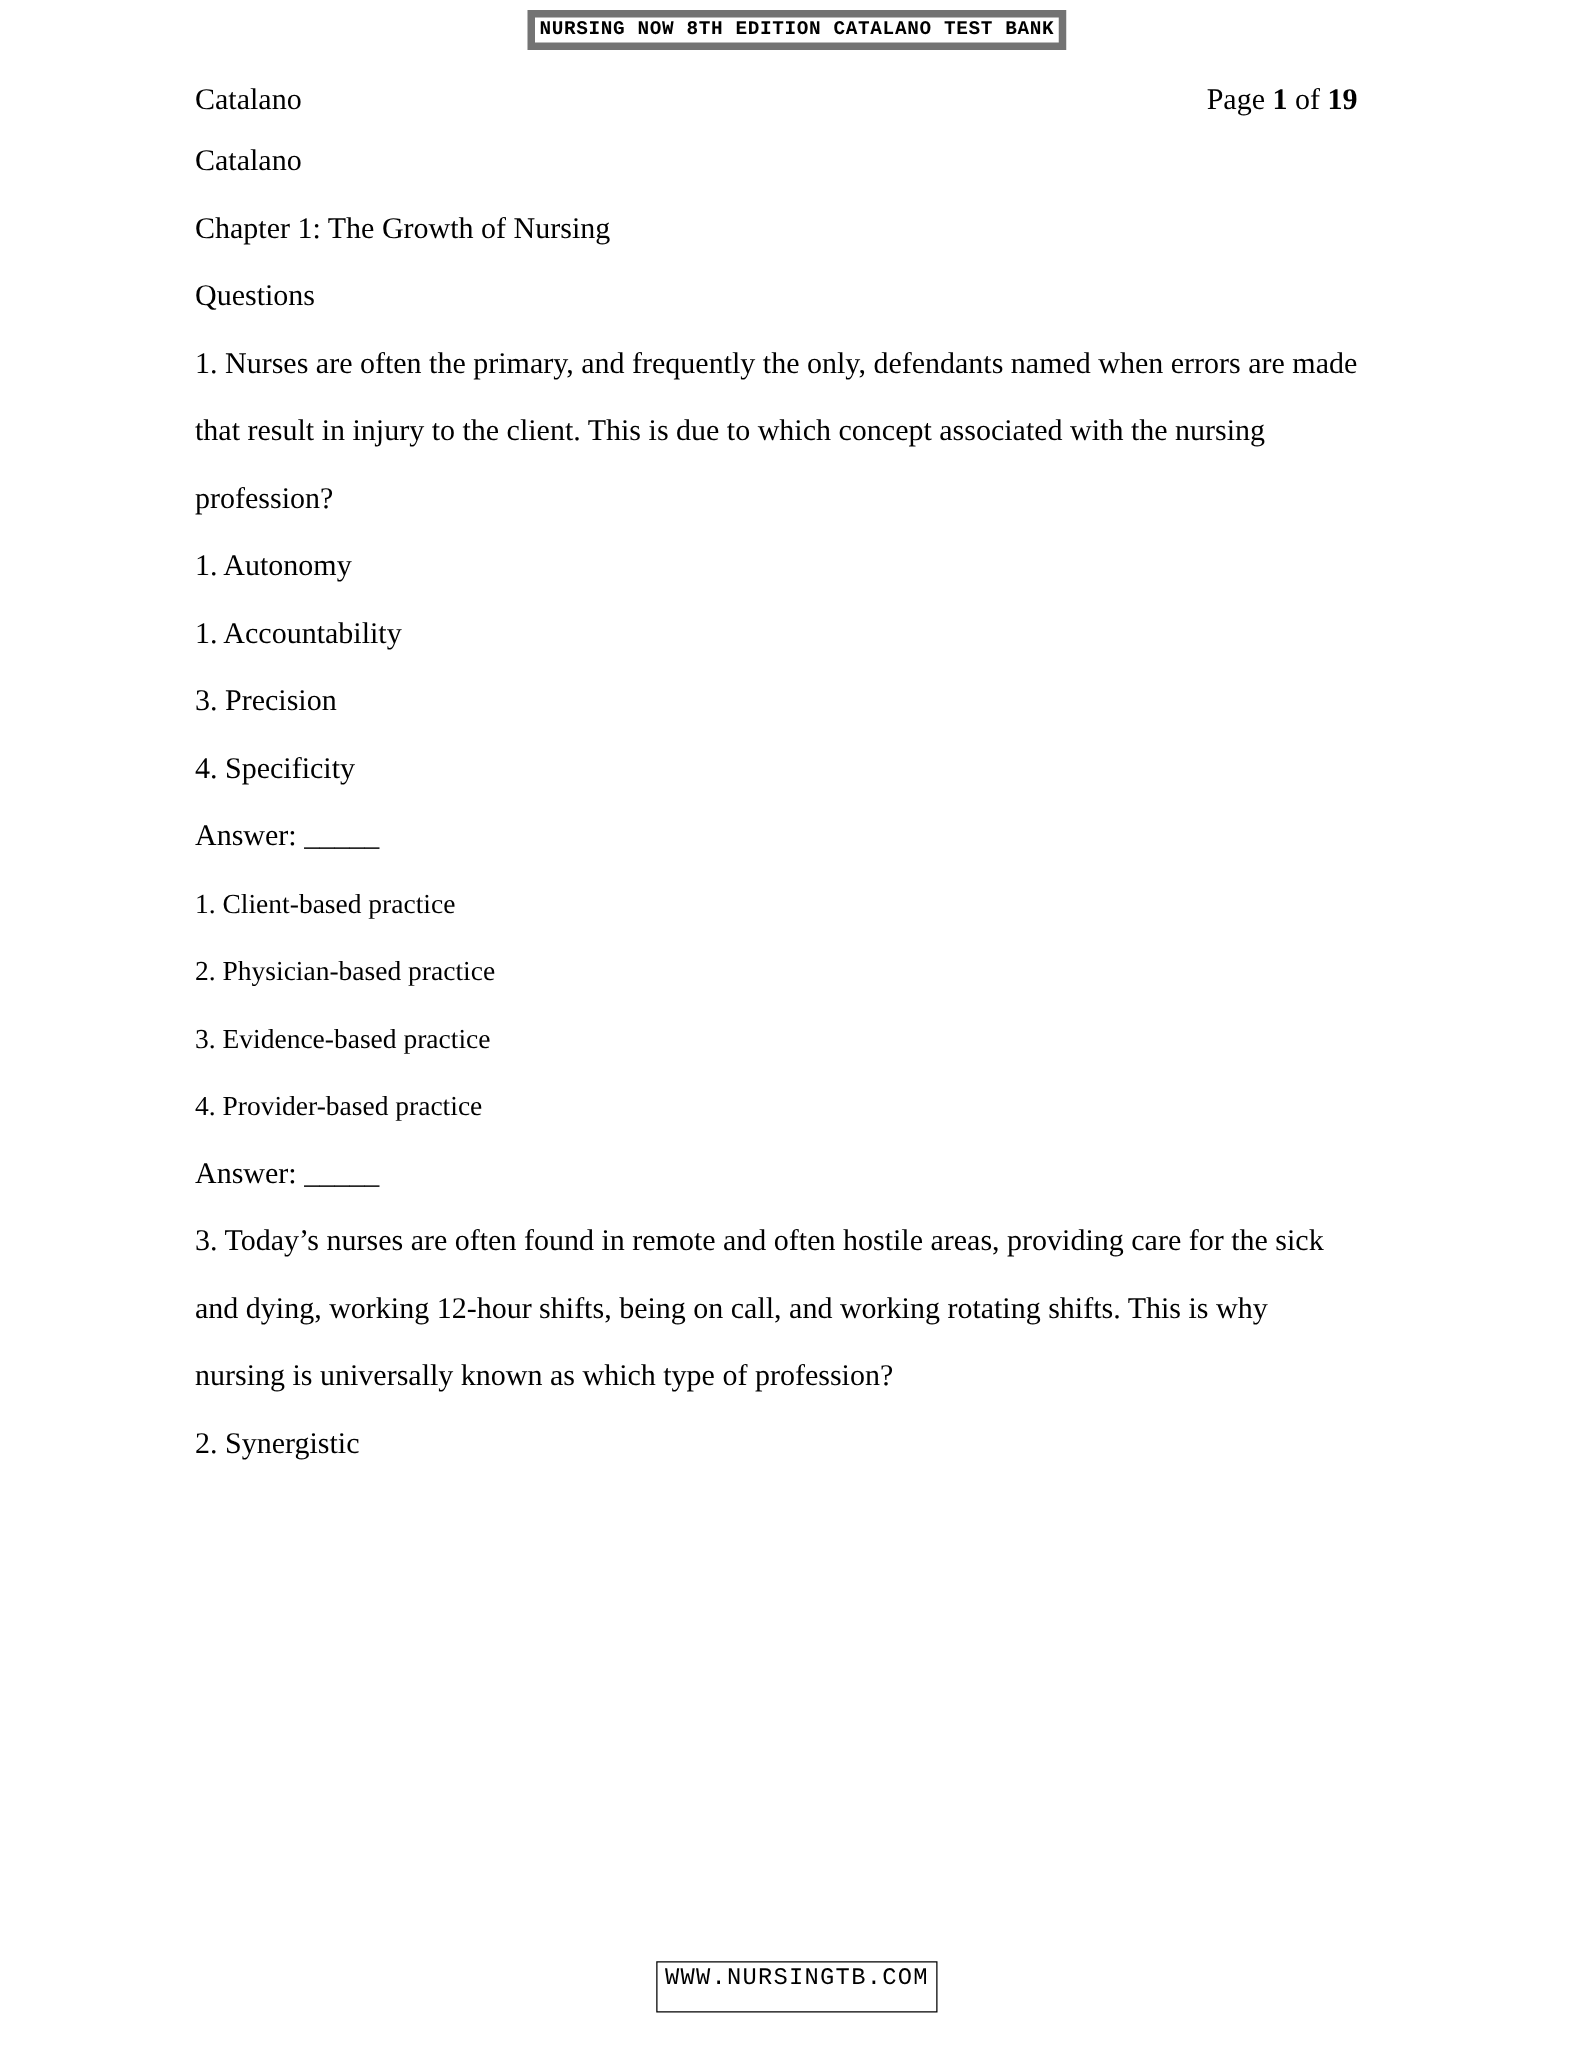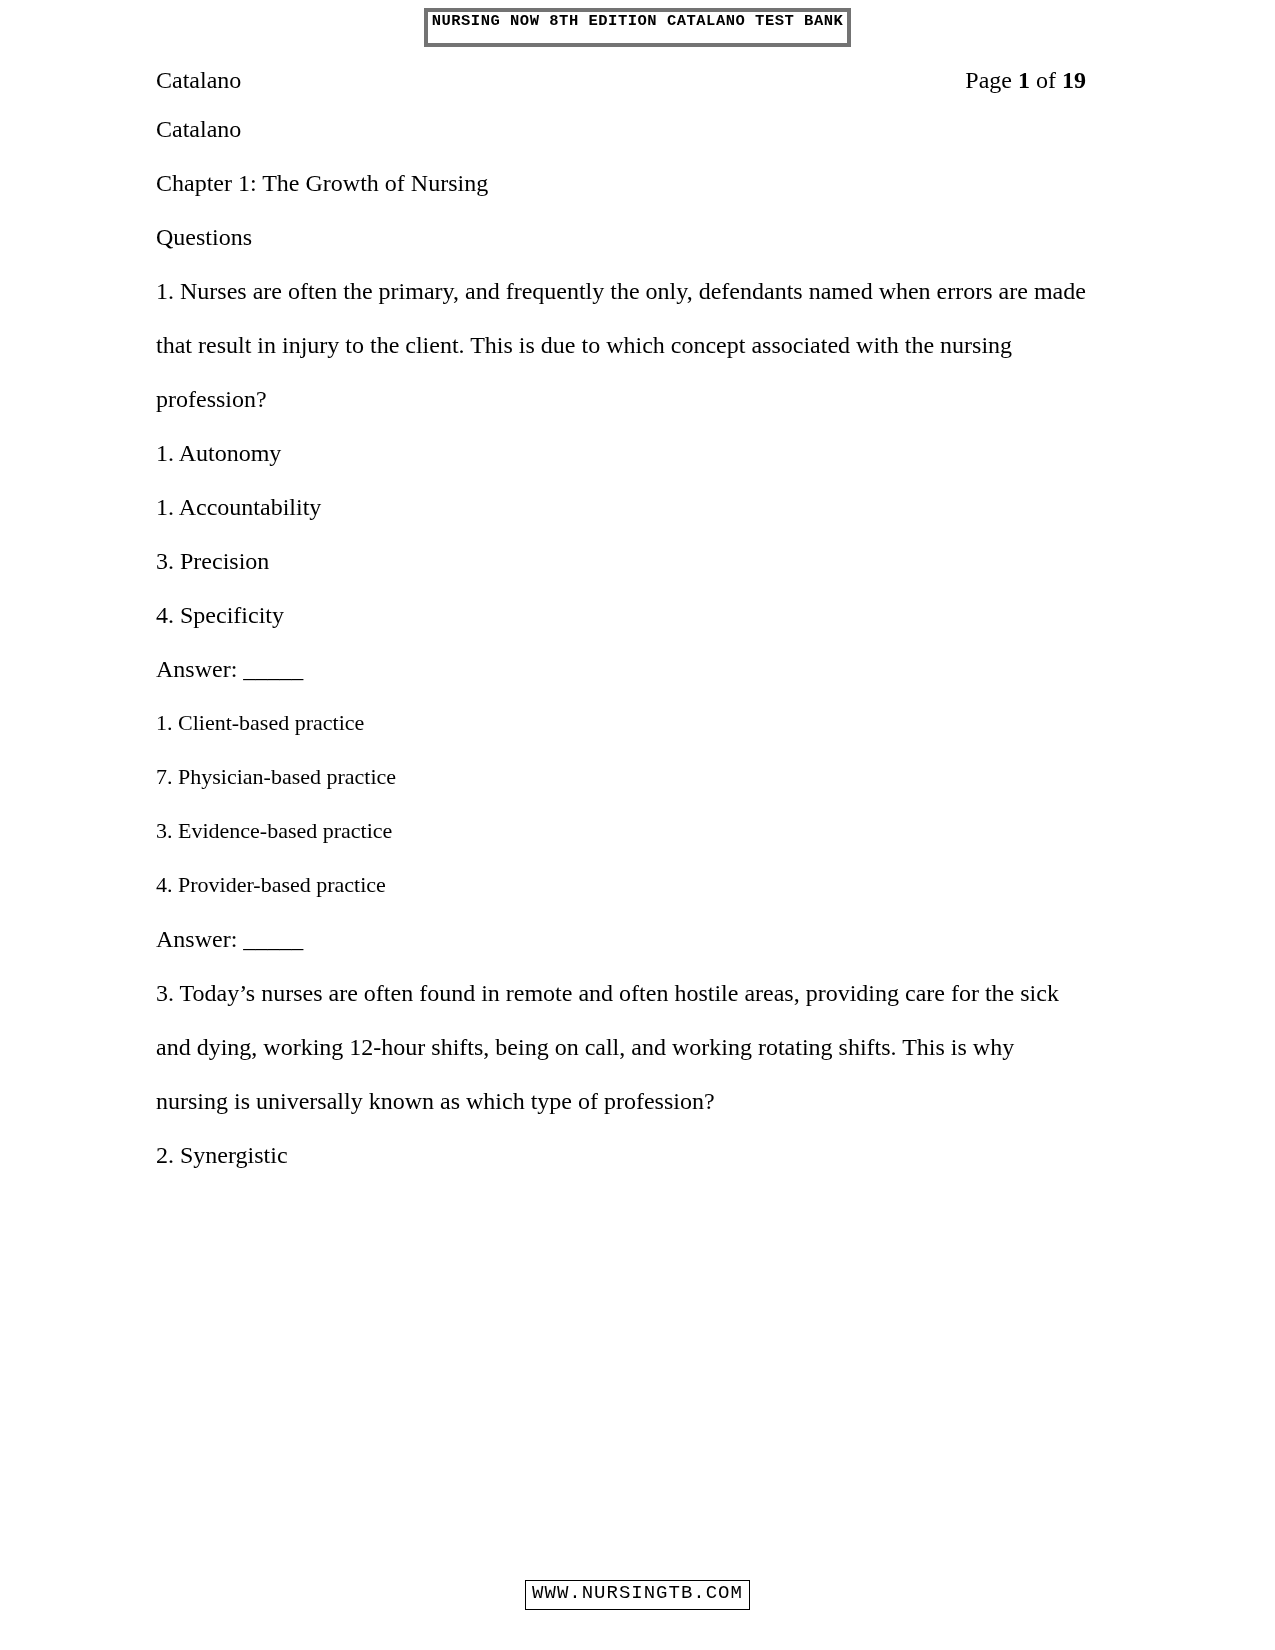--- a/index.html
+++ b/index.html
@@ -25,22 +25,22 @@
   
   .top-banner {
     position: absolute;
     top: 8px;
     left: 0;
     width: 100%;
     text-align: center;
   }
   .top-banner .banner-box {
     display: inline-block;
-    border: 4px solid #737373;
-    padding: 1px 4px 13px 4px;
+    border: 6px solid #737373;
+    padding: 1px 4px 2px 4px;
     font-family: "Liberation Mono", monospace;
     font-size: 15.5px;
     letter-spacing: 0.5px;
     font-weight: bold;
     line-height: 1.1;
   }
 
   
   .doc-body {
     position: absolute;
@@ -73,21 +73,21 @@
   .footer {
     position: absolute;
     bottom: 40px;
     left: 0;
     width: 100%;
     text-align: center;
   }
   .footer .footer-box {
     display: inline-block;
     border: 1px solid #000;
-    padding: 2px 6px 4px 6px;
+    padding: 2px 6px 15px 6px;
     font-family: "Liberation Mono", monospace;
     font-size: 19px;
     letter-spacing: 1px;
     line-height: 1.15;
   }
 </style>
 </head>
 <body>
 
 <div class="page">
@@ -111,21 +111,21 @@
     <p class="para">Questions</p>
 
     <p class="para">1. Nurses are often the primary, and frequently the only, defendants named when errors are made that result in injury to the client. This is due to which concept associated with the nursing profession?</p>
     <p class="para">1. Autonomy</p>
     <p class="para">1. Accountability</p>
     <p class="para">3. Precision</p>
     <p class="para">4. Specificity</p>
     <p class="para">Answer:  _____</p>
 
     <p class="para small">1. Client-based practice</p>
-    <p class="para small">7. Physician-based practice</p>
+    <p class="para small">2. Physician-based practice</p>
     <p class="para small">3. Evidence-based practice</p>
     <p class="para small">4. Provider-based practice</p>
     <p class="para">Answer:  _____</p>
 
     <p class="para">3. Today’s nurses are often found in remote and often hostile areas, providing care for the sick and dying, working 12-hour shifts, being on call, and working rotating shifts. This is why nursing is universally known as which type of profession?</p>
     <p class="para">2. Synergistic</p>
 
   </div>
 
   <div class="footer">

